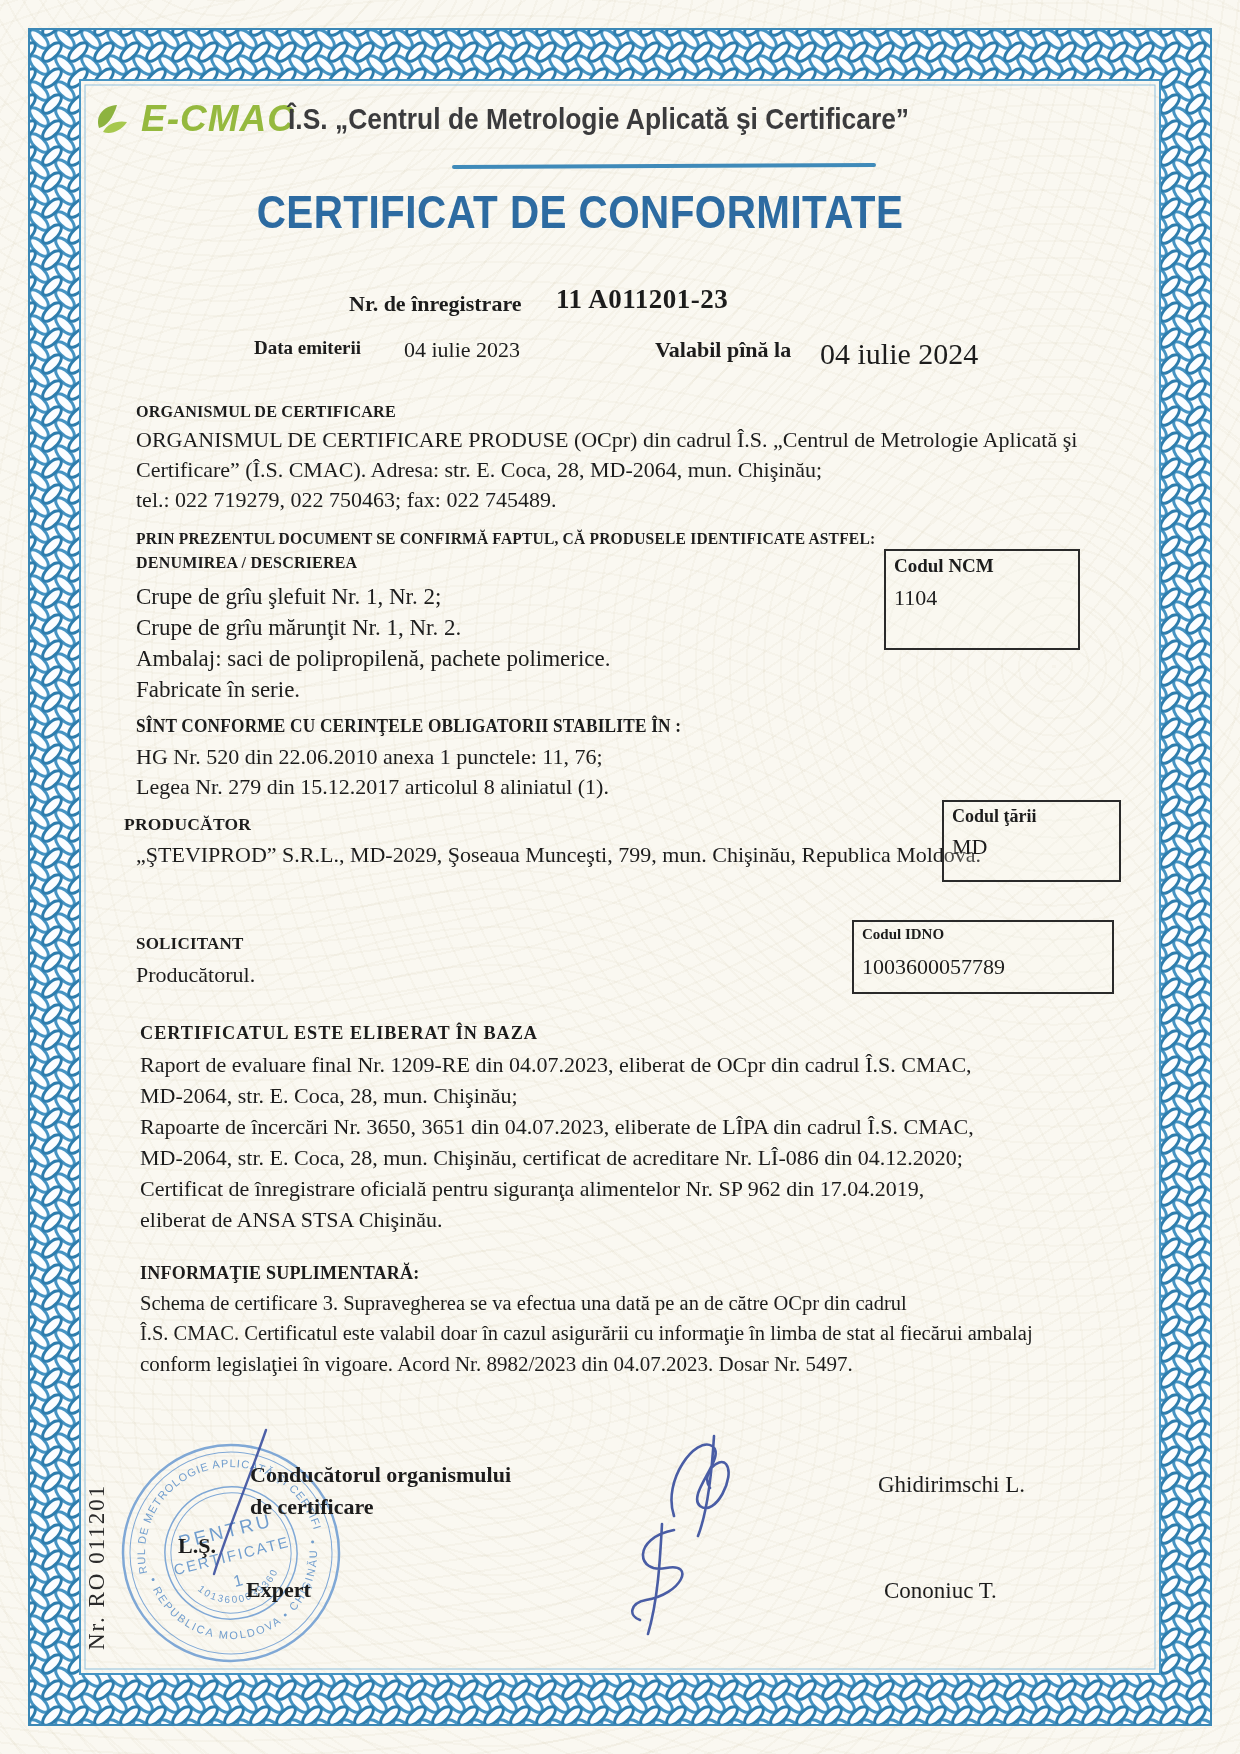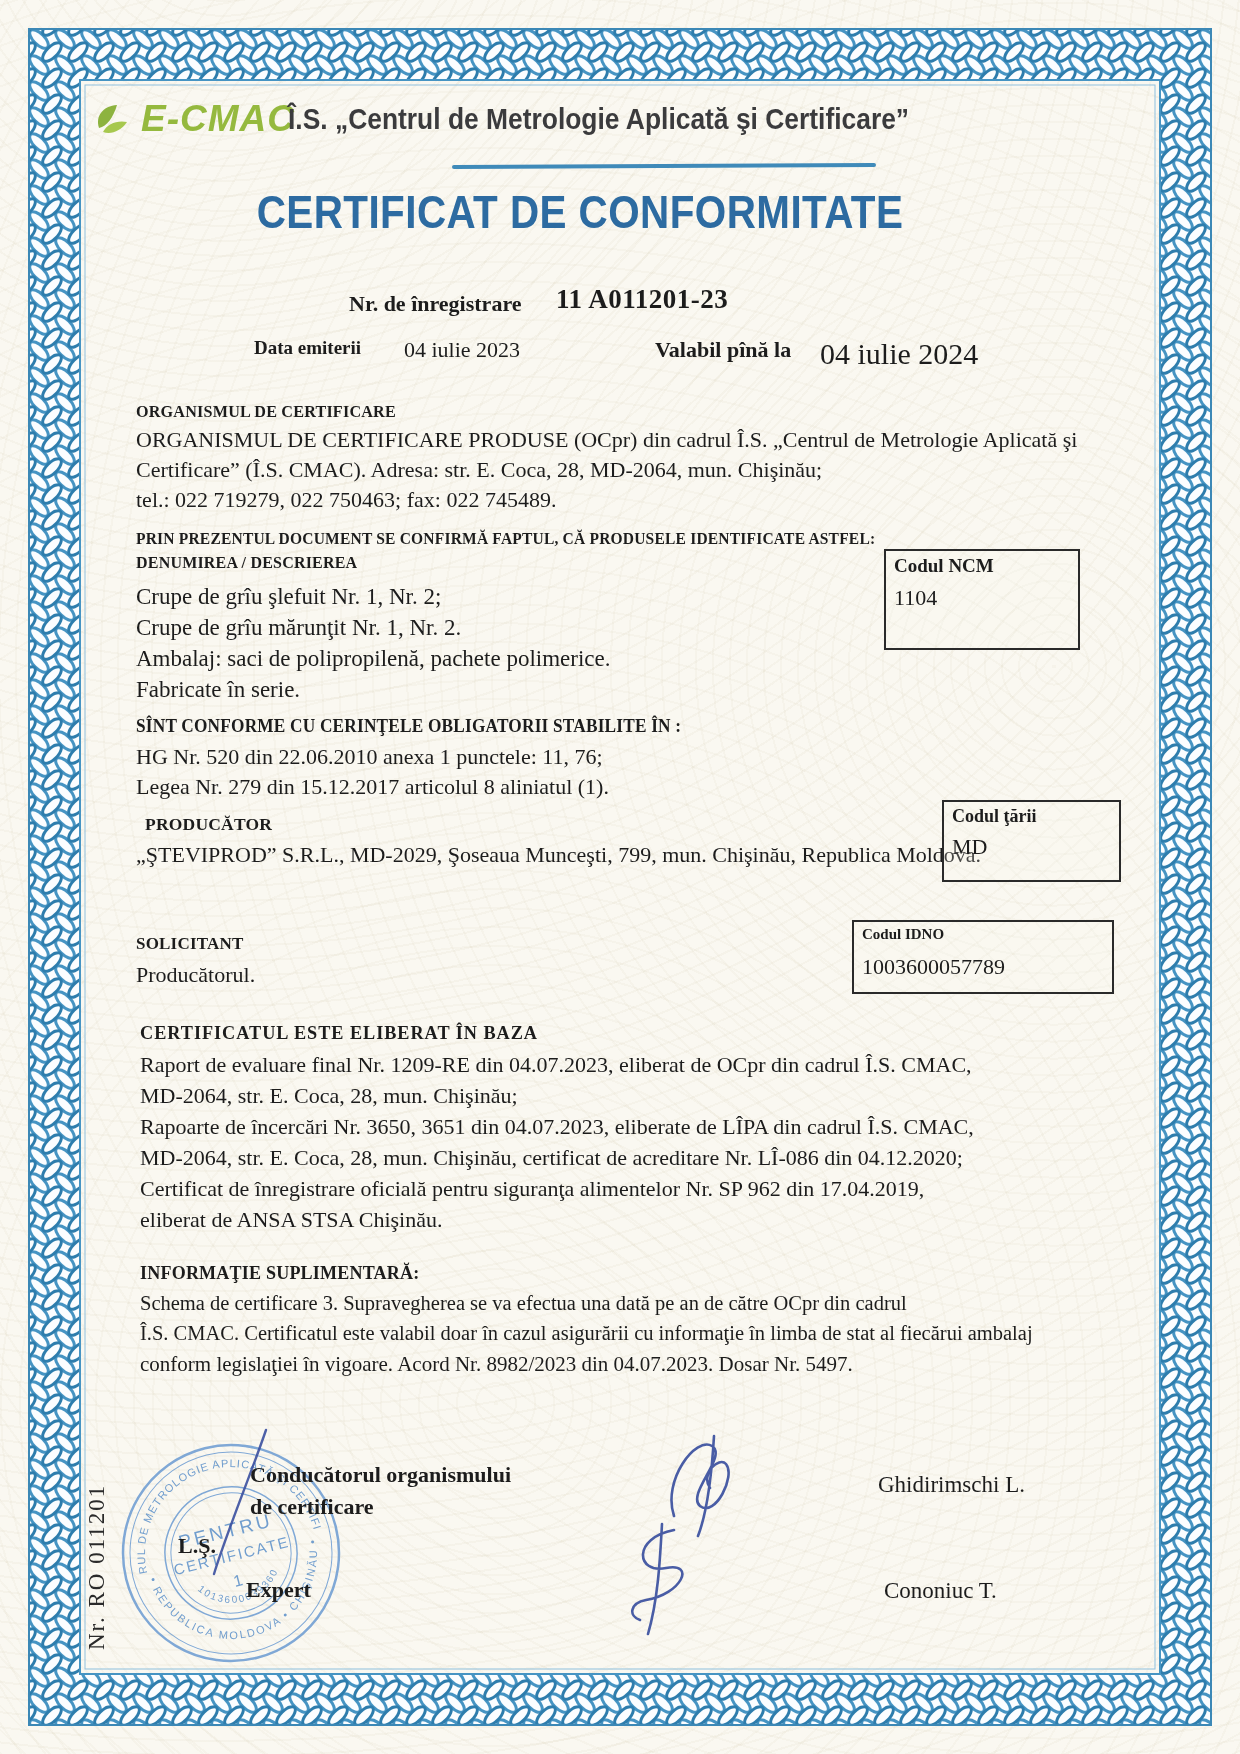--- a/index.html
+++ b/index.html
@@ -81,21 +81,21 @@
 
   <div class="codebox" style="left:884px;top:549px;width:192px;height:97px;">
     <span class="lbl" style="font-size:19px;">Codul NCM</span>
     <span class="val" style="top:34px;font-size:22px;">1104</span>
   </div>
 
   <div class="abs head-s" style="left:136px;top:716px;font-size:18px;transform:scaleX(.96);transform-origin:left top;">SÎNT CONFORME CU CERINŢELE OBLIGATORII STABILITE ÎN :</div>
   <div class="abs body22" style="left:136px;top:744px;">HG Nr. 520 din 22.06.2010 anexa 1 punctele: 11, 76;</div>
   <div class="abs body22" style="left:136px;top:774px;">Legea Nr. 279 din 15.12.2017 articolul 8 aliniatul (1).</div>
 
-  <div class="abs head-s" style="left:145px;top:814px;font-size:17.5px;">PRODUCĂTOR</div>
+  <div class="abs head-s" style="left:124px;top:814px;font-size:17.5px;">PRODUCĂTOR</div>
   <div class="abs body22" style="left:136px;top:842px;">„ŞTEVIPROD” S.R.L., MD-2029, Şoseaua Munceşti, 799, mun. Chişinău, Republica Moldova.</div>
 
   <div class="codebox" style="left:942px;top:800px;width:175px;height:78px;">
     <span class="lbl" style="font-size:18px;">Codul ţării</span>
     <span class="val" style="top:32px;font-size:22px;">MD</span>
   </div>
 
   <div class="abs head-s" style="left:136px;top:934px;font-size:17px;">SOLICITANT</div>
   <div class="abs body22" style="left:136px;top:962px;">Producătorul.</div>
 

